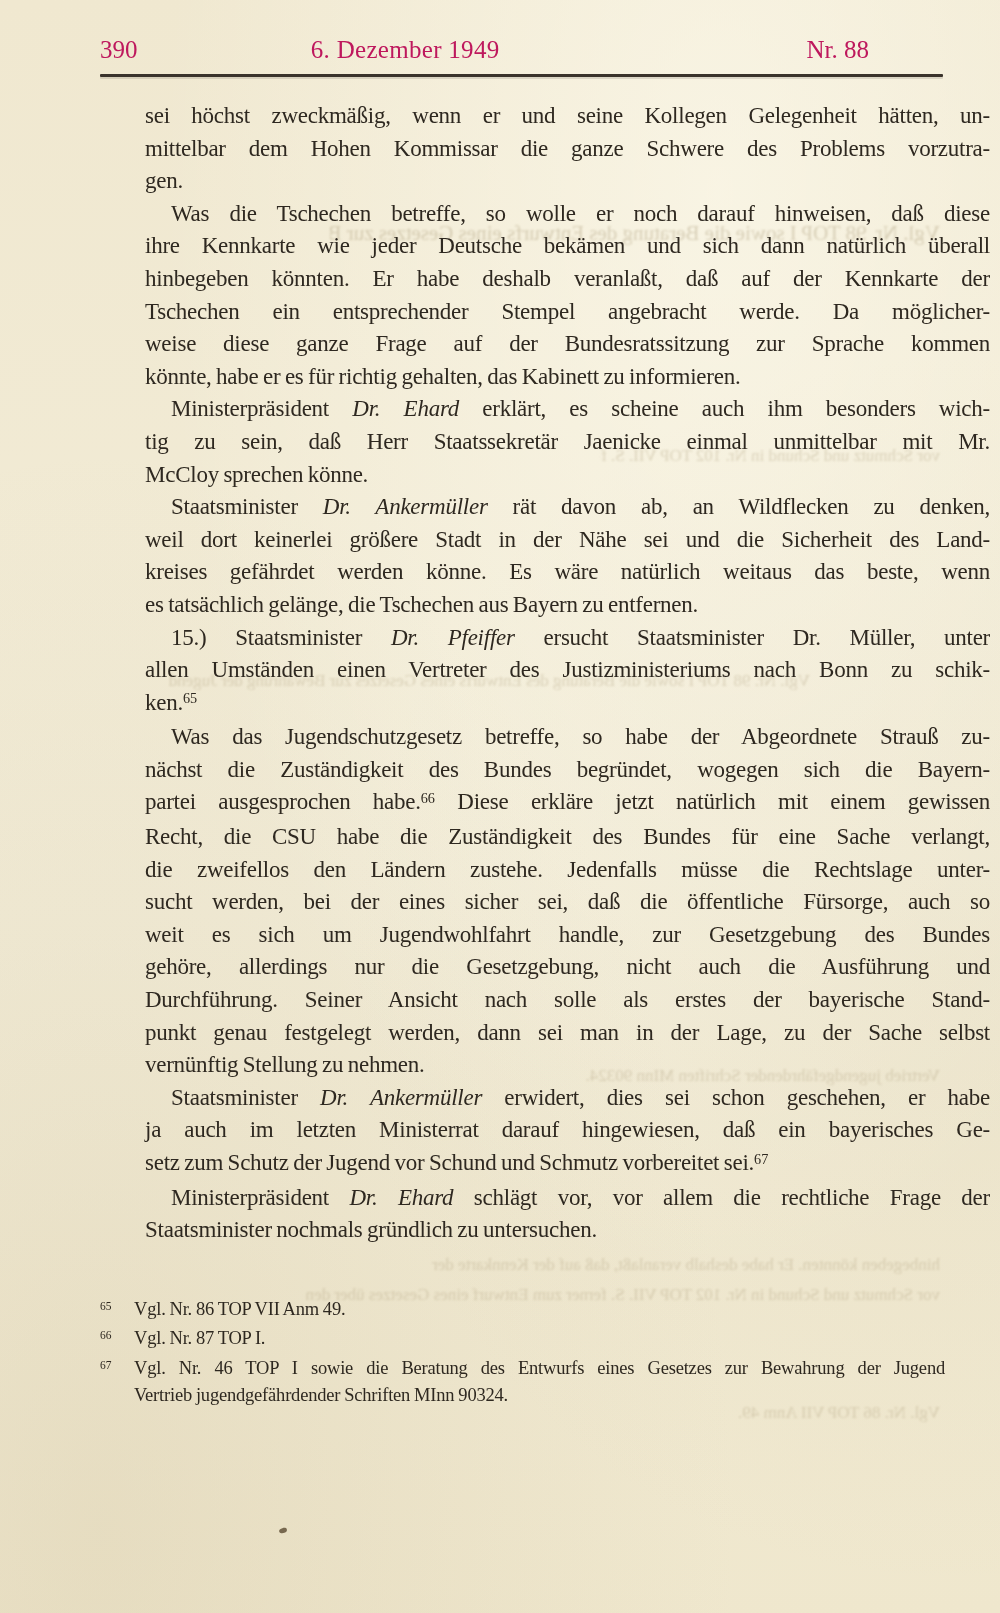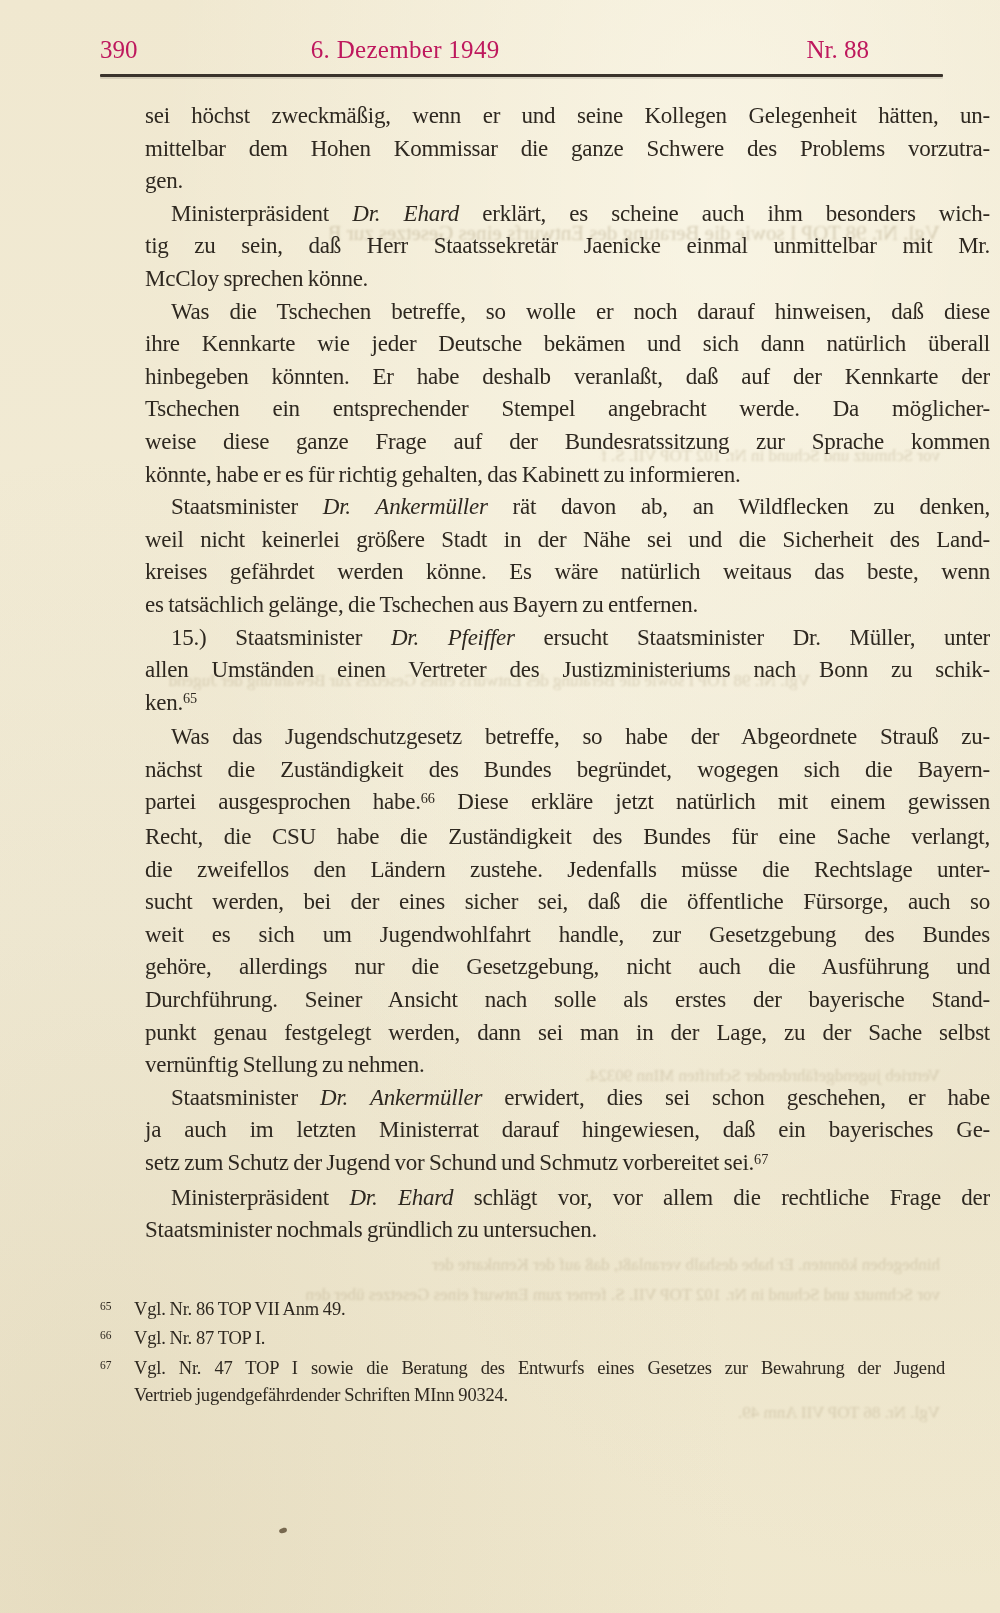--- a/index.html
+++ b/index.html
@@ -90,35 +90,35 @@
 </div>
 <div class="rule"></div>
 
 <div class="body-text">
     <div>
       <div class="bline"><span>sei höchst zweckmäßig, wenn er und seine Kollegen Gelegenheit hätten, un-</span></div>
       <div class="bline"><span>mittelbar dem Hohen Kommissar die ganze Schwere des Problems vorzutra-</span></div>
       <div class="bline last"><span>gen.</span></div>
     </div>
     <div>
-      <div class="bline indent"><span>Ministerpräsident </span><span class="it">Dr. Ehard</span><span> erklärt, es scheine auch ihm besonders wich-</span></div>
-      <div class="bline"><span>tig zu sein, daß Herr Staatssekretär Jaenicke einmal unmittelbar mit Mr.</span></div>
-      <div class="bline last"><span>McCloy sprechen könne.</span></div>
-    </div>
-    <div>
       <div class="bline indent"><span>Was die Tschechen betreffe, so wolle er noch darauf hinweisen, daß diese</span></div>
       <div class="bline"><span>ihre Kennkarte wie jeder Deutsche bekämen und sich dann natürlich überall</span></div>
       <div class="bline"><span>hinbegeben könnten. Er habe deshalb veranlaßt, daß auf der Kennkarte der</span></div>
       <div class="bline"><span>Tschechen ein entsprechender Stempel angebracht werde. Da möglicher-</span></div>
       <div class="bline"><span>weise diese ganze Frage auf der Bundesratssitzung zur Sprache kommen</span></div>
       <div class="bline last"><span>könnte, habe er es für richtig gehalten, das Kabinett zu informieren.</span></div>
     </div>
     <div>
+      <div class="bline indent"><span>Ministerpräsident </span><span class="it">Dr. Ehard</span><span> erklärt, es scheine auch ihm besonders wich-</span></div>
+      <div class="bline"><span>tig zu sein, daß Herr Staatssekretär Jaenicke einmal unmittelbar mit Mr.</span></div>
+      <div class="bline last"><span>McCloy sprechen könne.</span></div>
+    </div>
+    <div>
       <div class="bline indent"><span>Staatsminister </span><span class="it">Dr. Ankermüller</span><span> rät davon ab, an Wildflecken zu denken,</span></div>
-      <div class="bline"><span>weil nicht keinerlei größere Stadt in der Nähe sei und die Sicherheit des Land-</span></div>
+      <div class="bline"><span>weil dort keinerlei größere Stadt in der Nähe sei und die Sicherheit des Land-</span></div>
       <div class="bline"><span>kreises gefährdet werden könne. Es wäre natürlich weitaus das beste, wenn</span></div>
       <div class="bline last"><span>es tatsächlich gelänge, die Tschechen aus Bayern zu entfernen.</span></div>
     </div>
     <div>
       <div class="bline indent"><span>15.) Staatsminister </span><span class="it">Dr. Pfeiffer</span><span> ersucht Staatsminister Dr. Müller, unter</span></div>
       <div class="bline"><span>allen Umständen einen Vertreter des Justizministeriums nach Bonn zu schik-</span></div>
       <div class="bline last"><span>ken.</span><sup>65</sup></div>
     </div>
     <div>
       <div class="bline indent"><span>Was das Jugendschutzgesetz betreffe, so habe der Abgeordnete Strauß zu-</span></div>
@@ -153,19 +153,19 @@
     </div>
     <div class="fn">
       <div class="fn-marker"><sup>66</sup></div>
       <div class="fn-content">
         <div class="fn-line last">Vgl. Nr. 87 TOP I.</div>
       </div>
     </div>
     <div class="fn">
       <div class="fn-marker"><sup>67</sup></div>
       <div class="fn-content">
-        <div class="fn-line">Vgl. Nr. 47 TOP I sowie die Beratung des Entwurfs eines Gesetzes zur Bewahrung der Jugend</div>
+        <div class="fn-line">Vgl. Nr. 46 TOP I sowie die Beratung des Entwurfs eines Gesetzes zur Bewahrung der Jugend</div>
         <div class="fn-line last">Vertrieb jugendgefährdender Schriften MInn 90324.</div>
       </div>
     </div>
   </div>
 
 <div class="speck"></div>
 
 </body></html>

